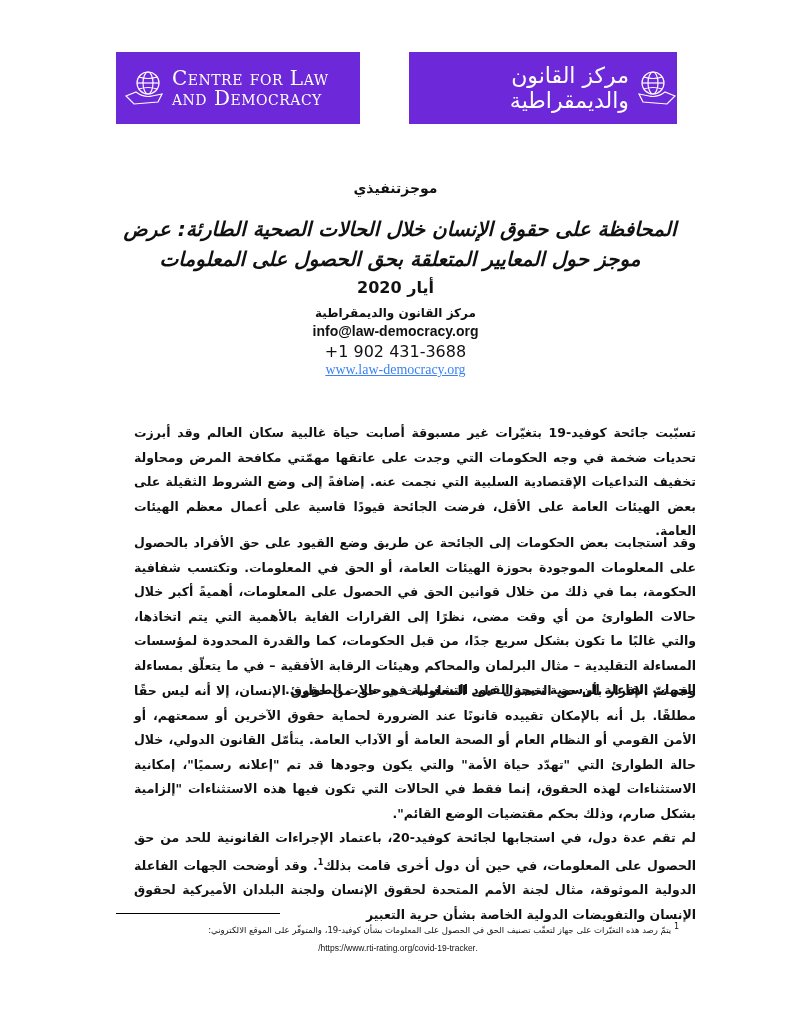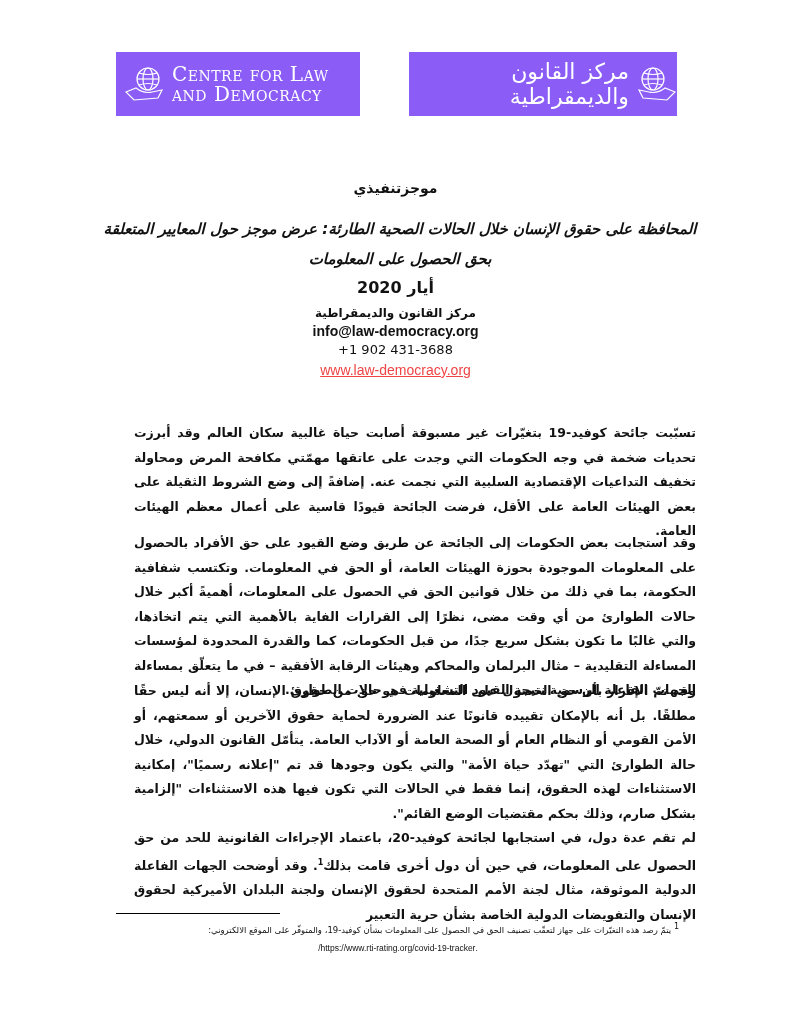--- a/index.html
+++ b/index.html
@@ -1,34 +1,34 @@
 <!DOCTYPE html>
 <html><head>
 <meta charset="utf-8">
 <style>
   html, body { margin:0; padding:0; background:#ffffff; }
   body { width:791px; height:1024px; position:relative; overflow:hidden; font-family:"DejaVu Sans", sans-serif; color:#111; }
-  .logo { position:absolute; top:52px; height:64px; background:#8b5cf6; display:flex; align-items:center; color:#fff; box-sizing:border-box; }
+  .logo { position:absolute; top:52px; height:72px; background:#6d28d9; display:flex; align-items:center; color:#fff; box-sizing:border-box; }
   .logo-en { left:116px; width:244px; padding-left:8px; }
   .logo-ar { left:409px; width:268px; padding-left:10px; justify-content:flex-start; }
   .globe { width:42px; height:40px; flex:0 0 auto; }
   .logo-en-text { font-family:"DejaVu Serif", serif; line-height:1; margin-left:6px; letter-spacing:0.5px; }
   .logo-en-text .l1 { font-size:20px; display:block; }
   .logo-en-text .l2 { font-size:20px; display:block; }
   .sc { font-size:14px; }
   .logo-ar-text { font-family:"DejaVu Sans", sans-serif; font-size:22px; direction:rtl; margin-right:6px; order:-1; }
   .logo-ar { flex-direction:row; }
   .center { position:absolute; left:0; width:791px; text-align:center; direction:rtl; }
   .t-summary { top:180px; font-size:14px; font-weight:bold; }
-  .t-title { top:214px; left:100px; width:600px; font-size:15px; font-weight:bold; font-style:italic; line-height:30px; }
+  .t-title { top:214px; left:100px; width:600px; font-size:20px; font-weight:bold; font-style:italic; line-height:30px; }
   .t-date { top:278px; font-size:16px; font-weight:bold; }
   .t-org { top:306px; font-size:12px; font-weight:bold; }
   .t-email { top:323px; font-family:"Liberation Sans", sans-serif; font-size:14px; direction:ltr;font-weight:bold; }
-  .t-phone { top:342px; font-family:"DejaVu Sans", sans-serif; font-size:13px; direction:ltr; }
-  .t-web { top:362px; font-family:Liberation Sans, sans-serif; font-size:14px; direction:ltr; color:#ef4444; text-decoration:underline; }
+  .t-phone { top:342px; font-family:"DejaVu Sans", sans-serif; font-size:16px; direction:ltr; }
+  .t-web { top:362px; font-family:Liberation Serif, serif; font-size:14px; direction:ltr; color:#3b82f6; text-decoration:underline; }
   .body { position:absolute; left:117px; width:562px; direction:rtl; text-align:justify; font-size:12.5px; font-weight:bold; line-height:24.5px;margin-left:17px; }
   .body p { margin:0; }
   .p1 { top:421px; }
   .p2 { top:531px; }
   .p3 { top:679px; }
   .p4 { top:826px; }
   .fn-rule { position:absolute; left:116px; top:913px; width:164px; height:1px; background:#000; }
   .fn { position:absolute; left:117px; width:562px; direction:rtl; font-size:8.5px; line-height:18px; }
   .fn1 { top:918px; }
   .fn2 { top:939px; text-align:center; font-family:"Liberation Sans", sans-serif; }

